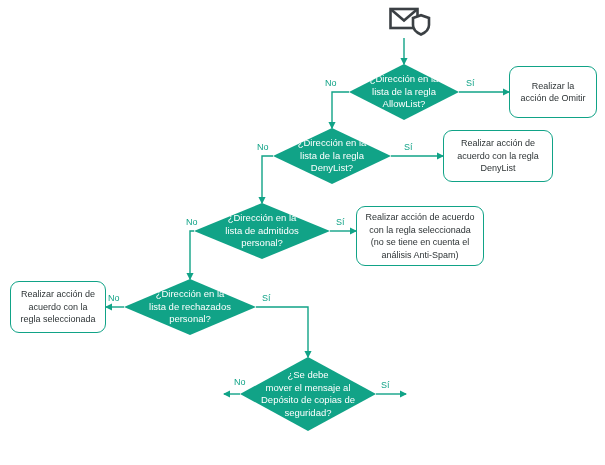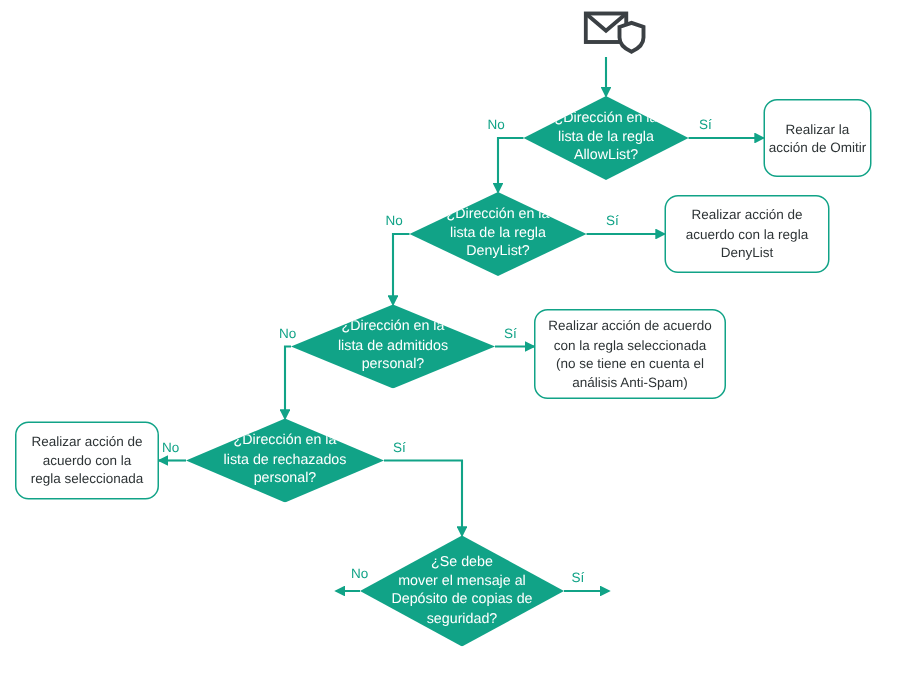--- a/index.html
+++ b/index.html
@@ -122,21 +122,21 @@
       <path d="M 240 394 L 224 394"></path>
     </g>
   </svg>
 
   <div class="diamond" style="left:349px; top:64px; width:110px; height:56px;">
     <span class="dtext">¿Dirección en la
 lista de la regla
 AllowList?</span>
   </div>
 
-  <div class="pbox" style="left:509px; top:66px; width:72px; height:52px;">
+  <div class="pbox" style="left:509px; top:66px; width:88px; height:52px;">
     <span class="ptext">Realizar la
 acción de Omitir</span>
   </div>
 
   <div class="diamond" style="left:273px; top:128px; width:118px; height:56px;">
     <span class="dtext">¿Dirección en la
 lista de la regla
 DenyList?</span>
   </div>
 

